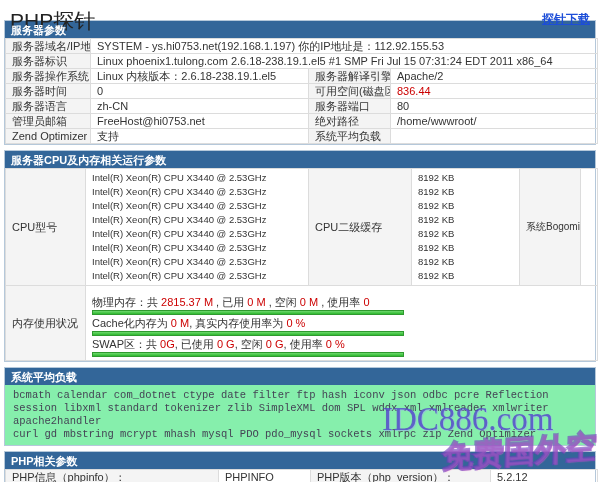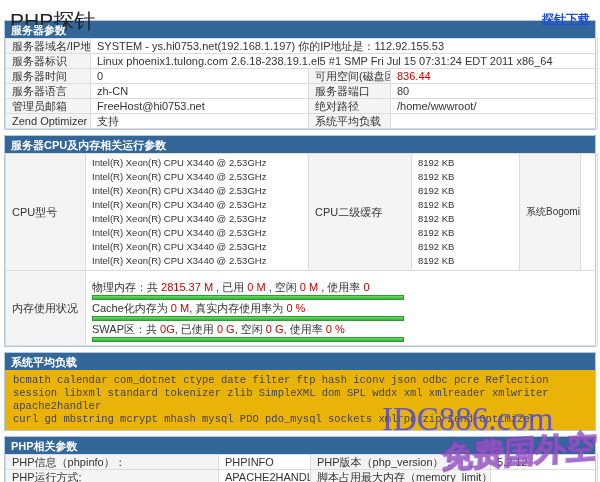--- a/index.html
+++ b/index.html
@@ -20,21 +20,21 @@
   td.lbl { background:#f4f4f4; }
   td.multi { white-space:pre-line; font-size:9.5px; line-height:14px;
     padding:2px 6px; vertical-align:top; }
   .red { color:#cc0000; }
   .mem-cell { padding:10px 6px 1px 6px; height:auto; }
   .mem-line { font-size:11px; line-height:13px; white-space:nowrap; }
   .bar { width:312px; height:5px; margin:1px 0 2px 0;
     background:linear-gradient(#6ed96e,#2eb82e); border:1px solid #2f9a2f; }
   .modules { font-family:"Liberation Mono","DejaVu Sans Mono",monospace;
     font-size:10.5px; line-height:13px; color:#445; padding:4px 8px;
-    background:#eab308; }
+    background:#86efac; }
   .wm-idc { position:absolute; left:382px; top:401px; z-index:9;
     font-family:"Liberation Serif","DejaVu Serif",serif; font-weight:normal;
     font-size:33px; color:rgba(80,66,200,0.78);
     text-shadow:1px 1px 0 rgba(160,150,255,0.45); pointer-events:none; }
   .wm-free { position:absolute; left:441px; top:431px; z-index:9;
     font-family:"Liberation Serif","DejaVu Serif",serif; font-weight:bold;
     font-size:31px; letter-spacing:0px; transform:rotate(-4deg) skewX(-6deg);
     -webkit-text-stroke:2px rgba(110,60,190,0.6);
     color:rgba(255,140,210,0.30);
     text-shadow:1px 1px 1px rgba(255,120,200,0.5); pointer-events:none; }
@@ -57,20 +57,26 @@
         <col style="width:207px">
       </colgroup>
     <tbody>
         <tr>
       <td class="lbl">服务器域名/IP地址</td>
       <td colspan="3">SYSTEM - ys.hi0753.net(192.168.1.197)  你的IP地址是：112.92.155.53</td>
     </tr>
     <tr>
       <td class="lbl">服务器标识</td>
       <td colspan="3">Linux phoenix1.tulong.com 2.6.18-238.19.1.el5 #1 SMP Fri Jul 15 07:31:24 EDT 2011 x86_64</td>
+    </tr>
+    <tr>
+      <td class="lbl">服务器操作系统</td>
+      <td>Linux 内核版本：2.6.18-238.19.1.el5</td>
+      <td class="lbl">服务器解译引擎</td>
+      <td>Apache/2</td>
     </tr>
     <tr>
       <td class="lbl">服务器时间</td>
       <td>0</td>
       <td class="lbl">可用空间(磁盘区)</td>
       <td class="red">836.44</td>
     </tr>
     <tr>
       <td class="lbl">服务器语言</td>
       <td>zh-CN</td>

